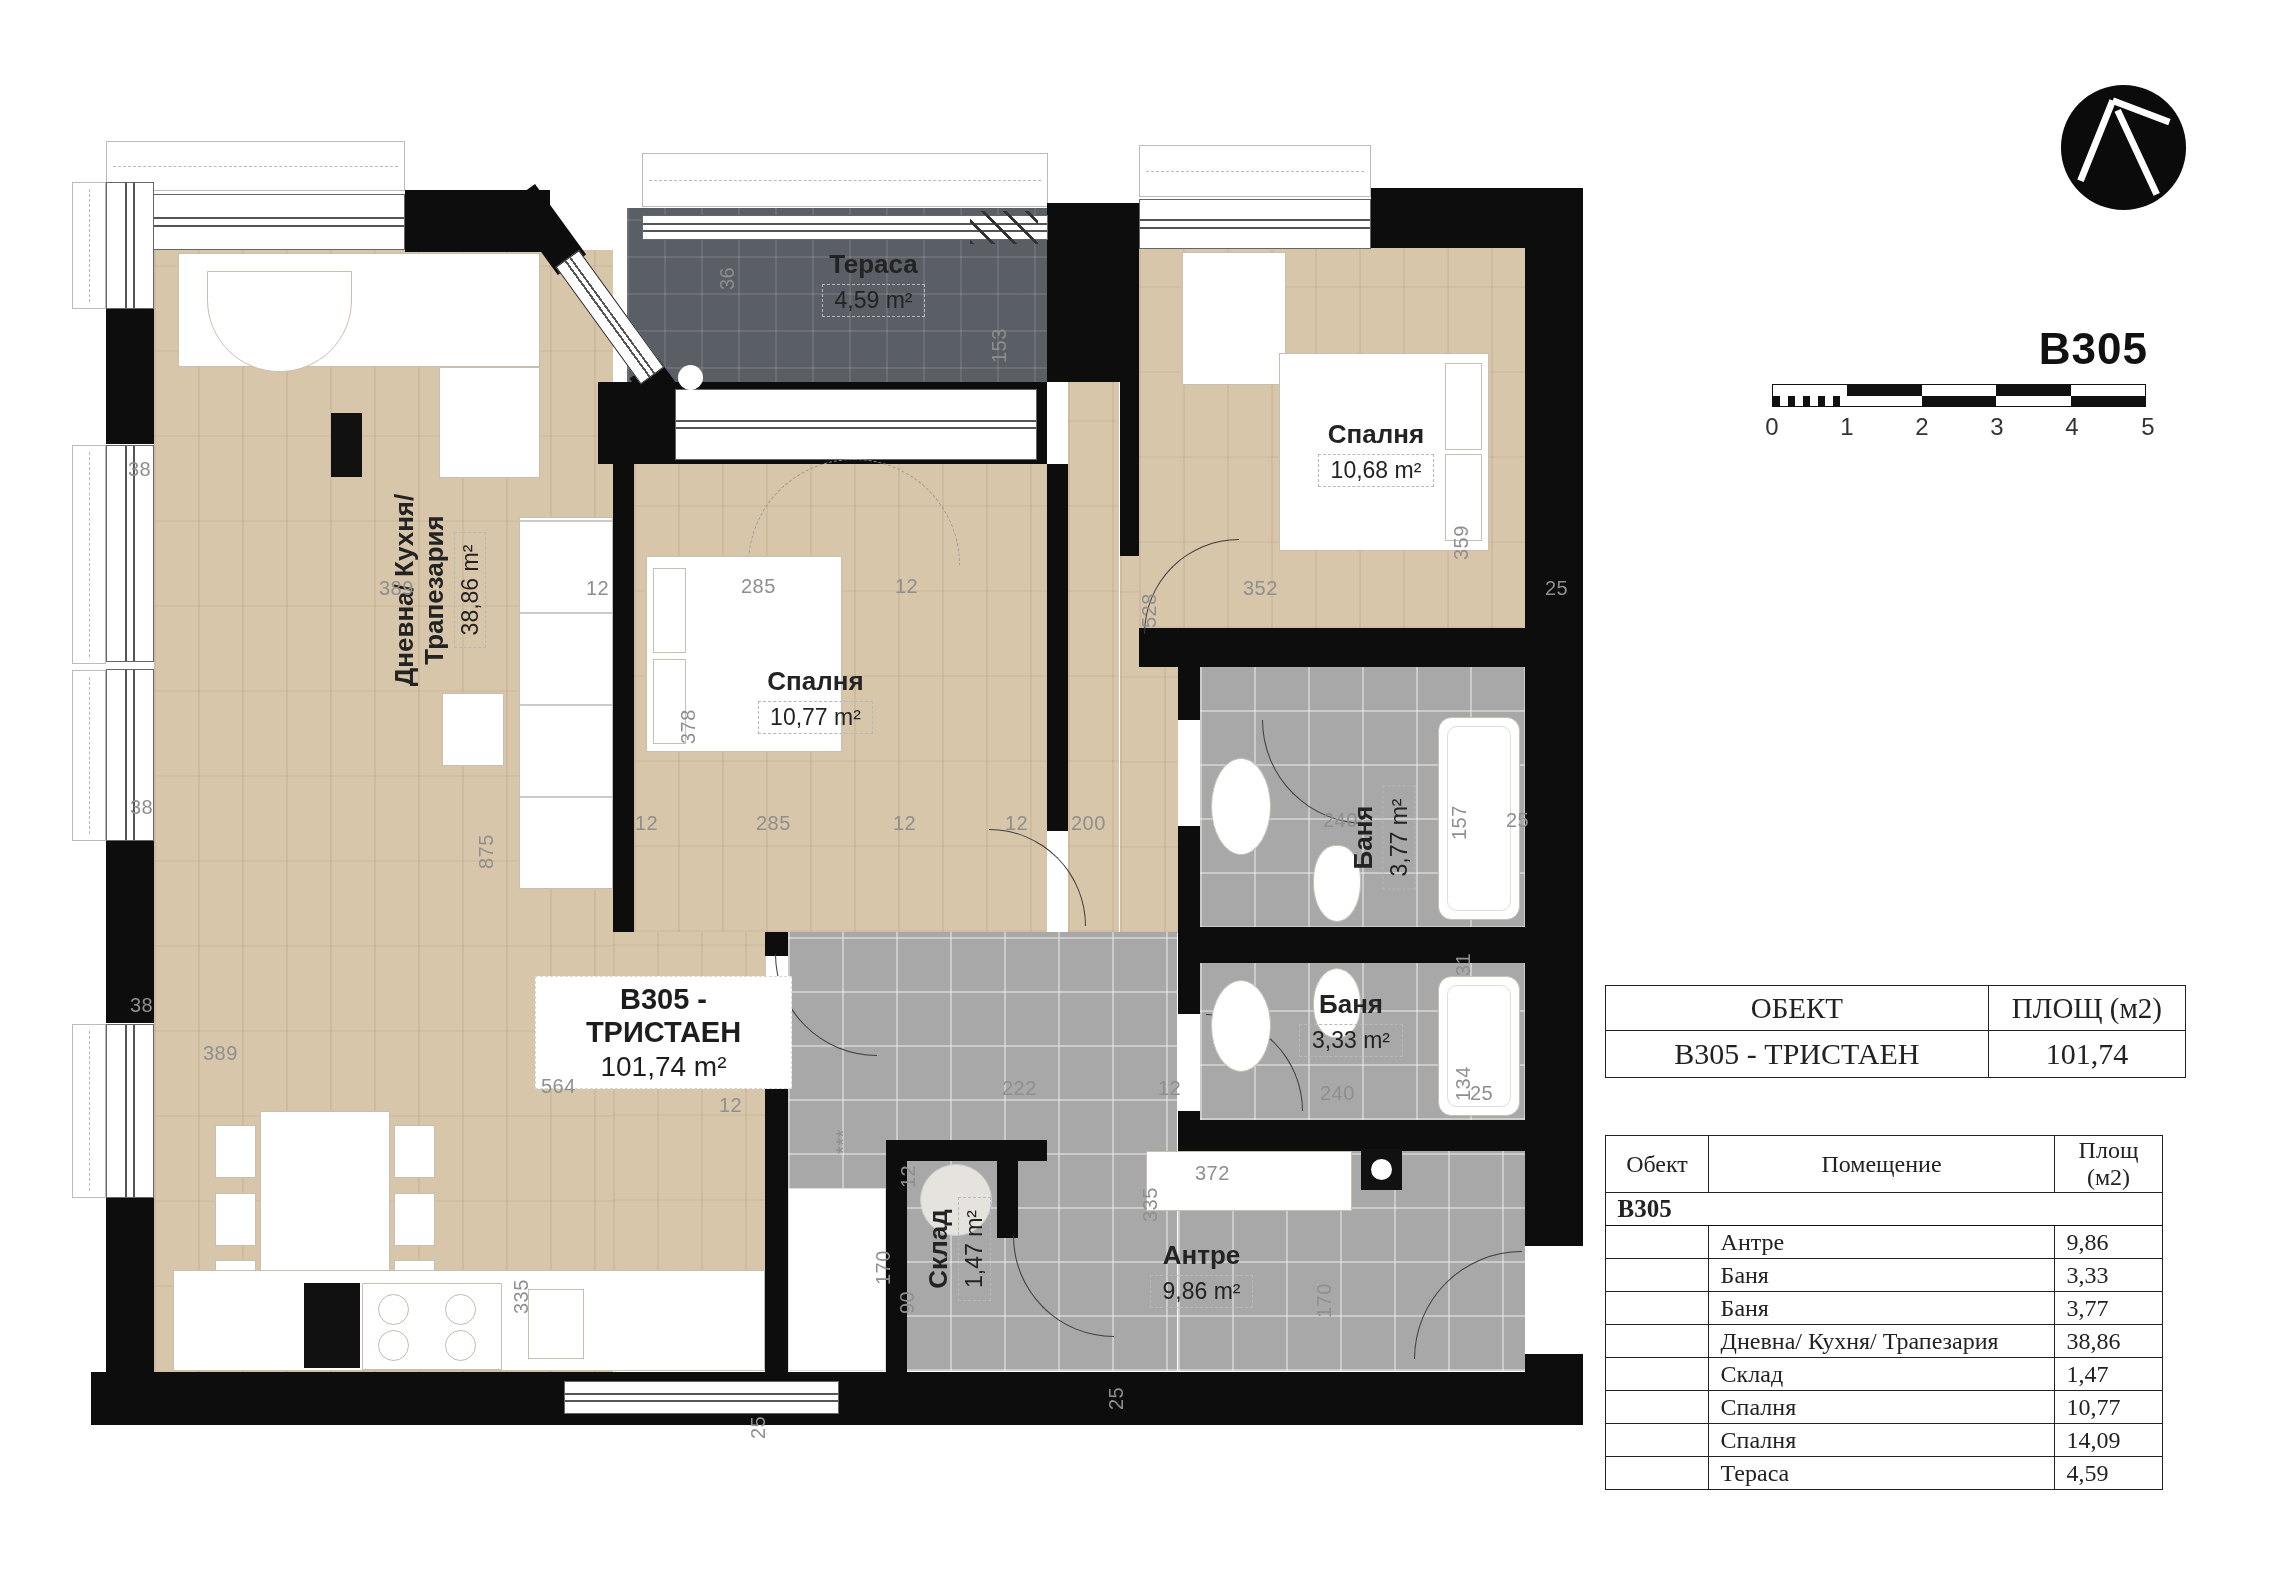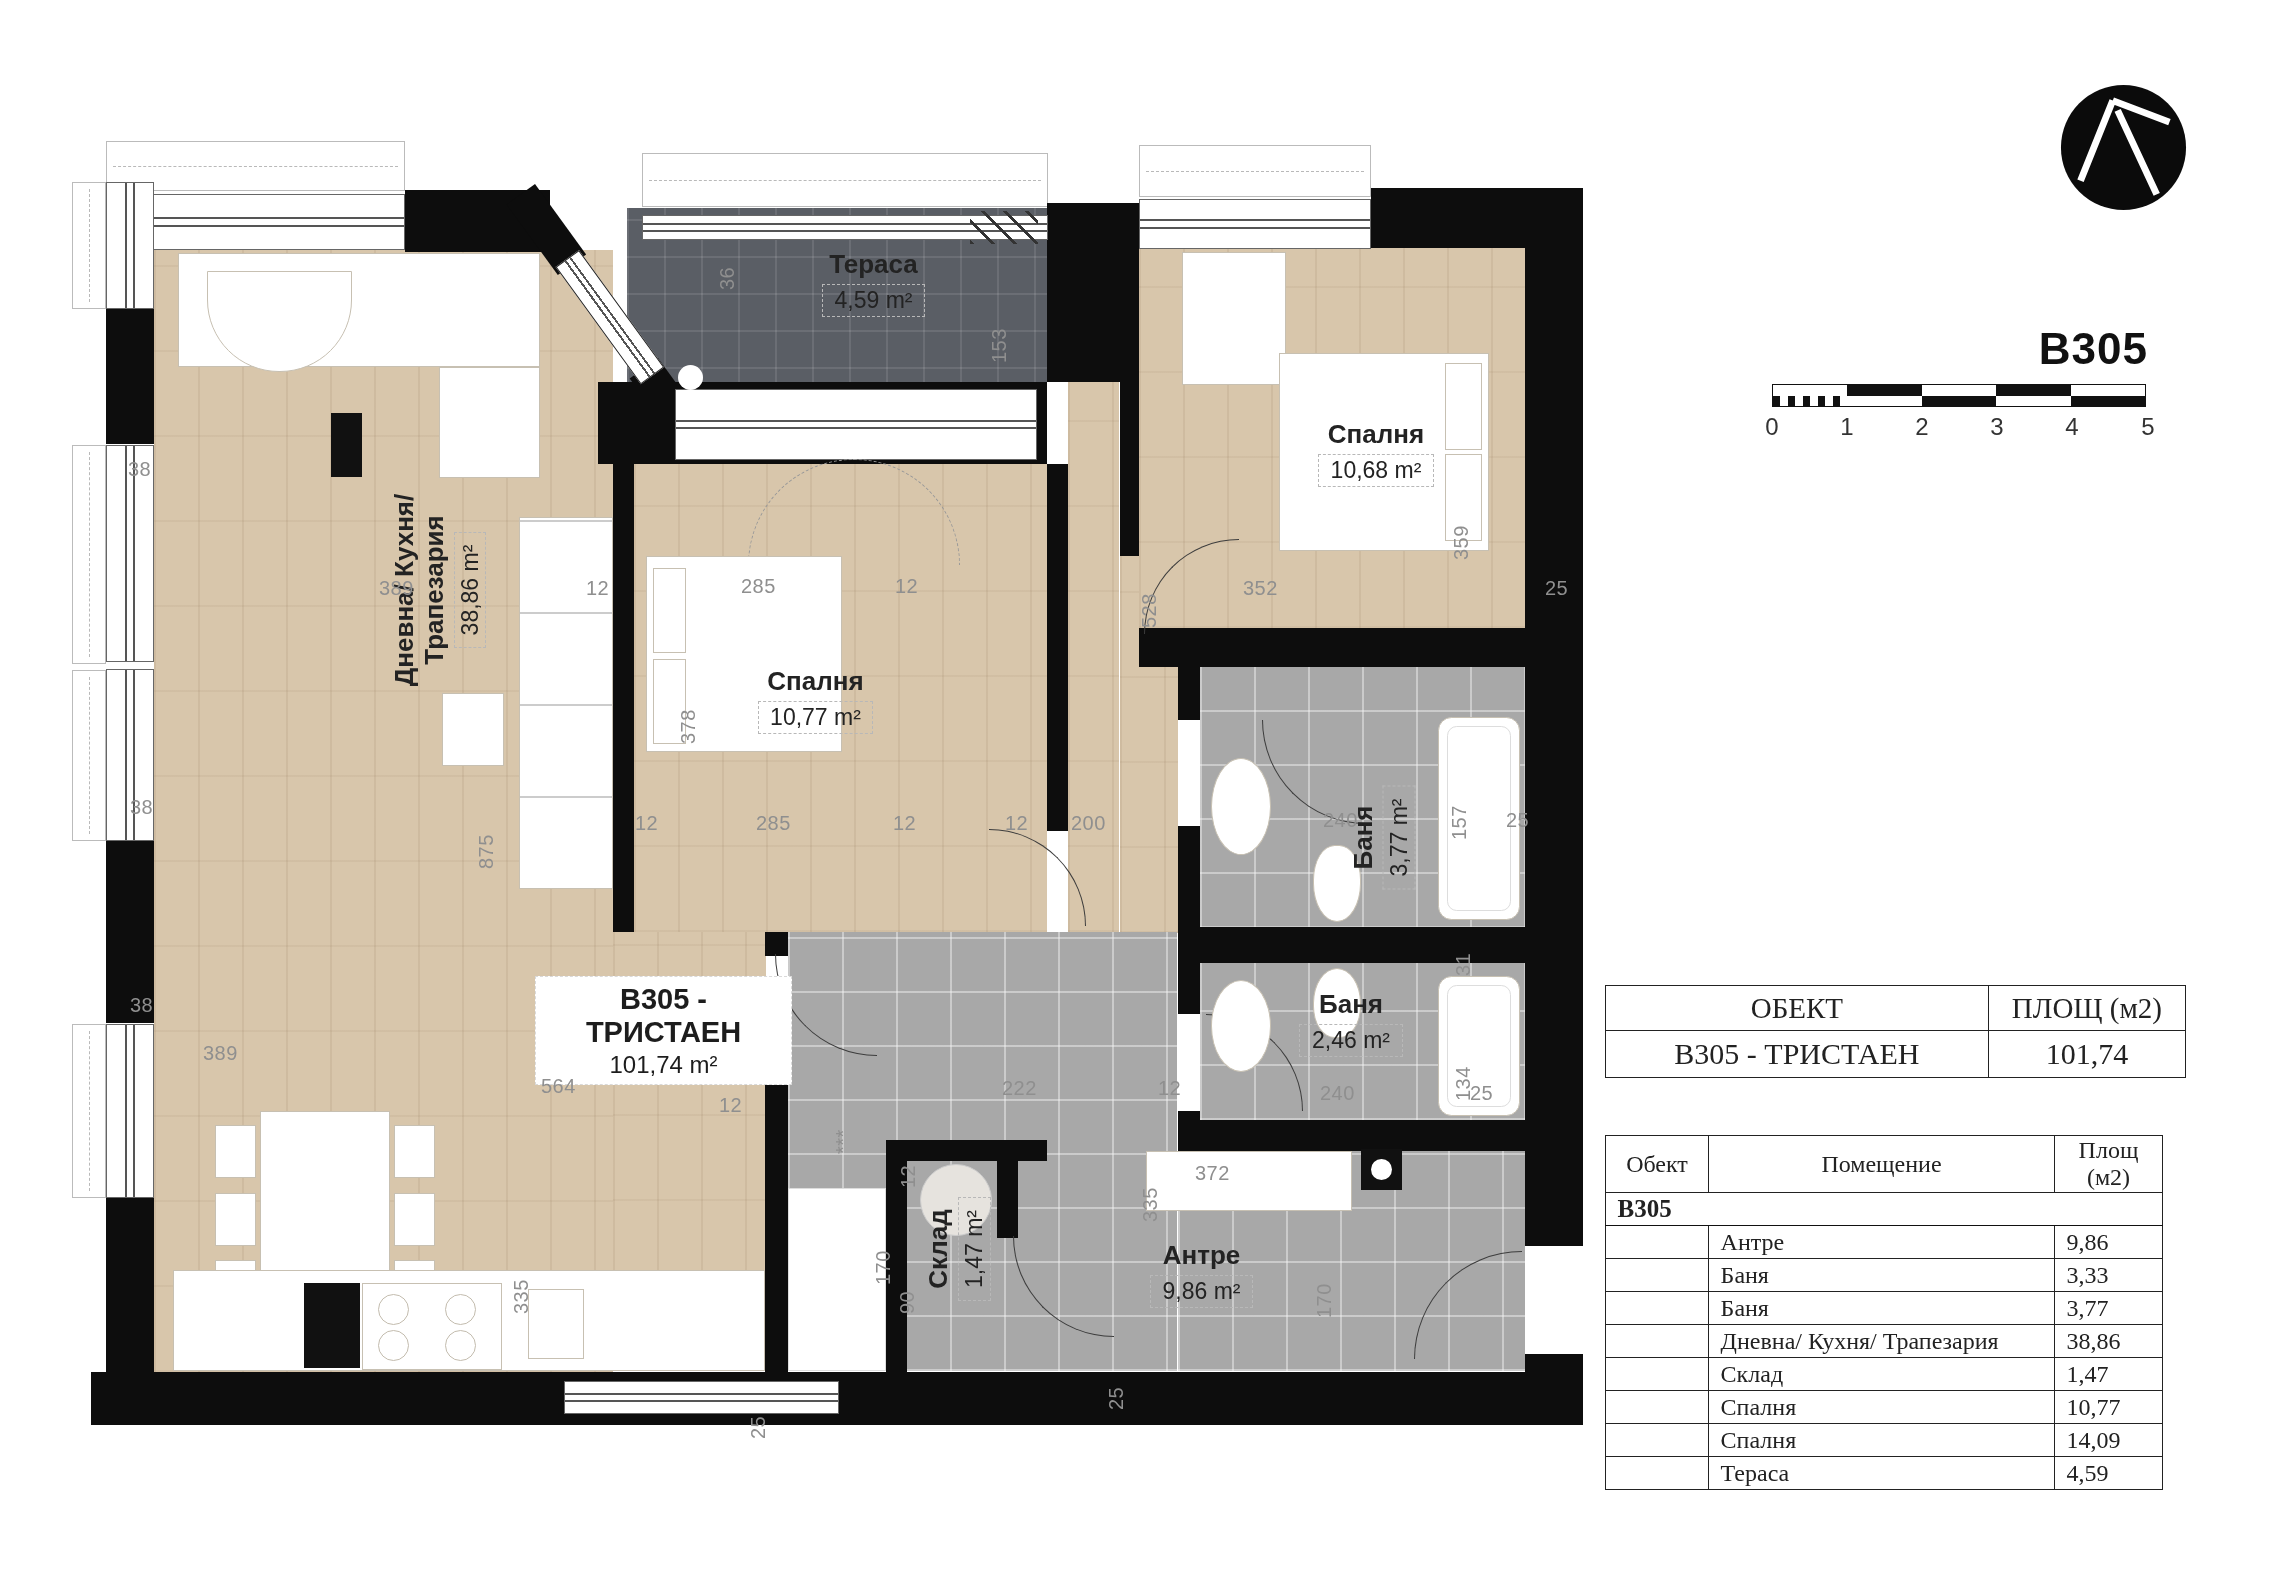--- a/index.html
+++ b/index.html
@@ -37,21 +37,21 @@
   .arc.tr{border-right-width:1.9px;border-top-width:1.9px;border-top-right-radius:100%;}
   .arc.dash{border-color:#999;border-style:dashed;}
   .dim{position:absolute;color:#8f8f8f;font-size:20px;letter-spacing:0.5px;white-space:nowrap;line-height:1;}
   .dim.v{transform:rotate(-90deg);transform-origin:left top;}
   .rlabel{position:absolute;text-align:center;color:#232323;}
   .rlabel .nm{font-weight:bold;font-size:26px;line-height:1.15;}
   .rlabel .ar{font-size:23px;margin-top:3.9px;display:inline-block;border:1.9px dashed #b8b8b8;padding:1.9px 11.6px;background:transparent;}
   .rlabel.rot{transform:rotate(-90deg);}
   .unitbox{position:absolute;background:#fff;border:1.9px dashed #d9d9d9;text-align:center;color:#1d1d1d;padding:5.8px 9.7px;box-sizing:border-box;}
   .unitbox .l1{font-weight:bold;font-size:29px;}
-  .unitbox .l2{font-size:24px;margin-top:1.9px;}
+  .unitbox .l2{font-size:28px;margin-top:1.9px;}
   .burner{position:absolute;width:29px;height:29px;border:1.9px solid #c3bcae;border-radius:50%;background:#fff;}
   
   .brand-title{position:absolute;left:1965px;top:324px;width:183px;text-align:right;
     font-size:44px;font-weight:bold;color:#111;letter-spacing:1px;}
   .scalebar{position:absolute;left:1772px;top:384px;width:372px;height:21px;border:1.9px solid #111;box-sizing:content-box;}
   .scalebar .row{display:flex;height:10.6px;}
   .scalebar .c{flex:1;}
   .scalebar .b{background:#111;}.scalebar .wt{background:#fff;}
   .scalebar .checks{flex:1;display:flex;}
   .scalebar .checks i{flex:1;}
@@ -213,21 +213,21 @@
     <div class="rlabel rot" style="left:217px;top:401px;width:328px;height:126px;">
       <div class="nm">Дневна/ Кухня/ Трапезария</div>
       <div class="ar">38,86 m²</div>
     </div>
     <div class="rlabel rot" style="left:1250px;top:661px;width:154px;height:101px;">
       <div class="nm">Баня</div>
       <div class="ar">3,77 m²</div>
     </div>
     <div class="rlabel" style="left:1173px;top:864px;width:212px;">
       <div class="nm">Баня</div>
-      <div class="ar">2,46 m²</div>
+      <div class="ar">3,33 m²</div>
     </div>
     <div class="rlabel rot" style="left:816px;top:1077px;width:164px;height:92px;">
       <div class="nm">Склад</div>
       <div class="ar">1,47 m²</div>
     </div>
     <div class="rlabel" style="left:1004px;top:1115px;width:251px;">
       <div class="nm">Антре</div>
       <div class="ar">9,86 m²</div>
     </div>
 

